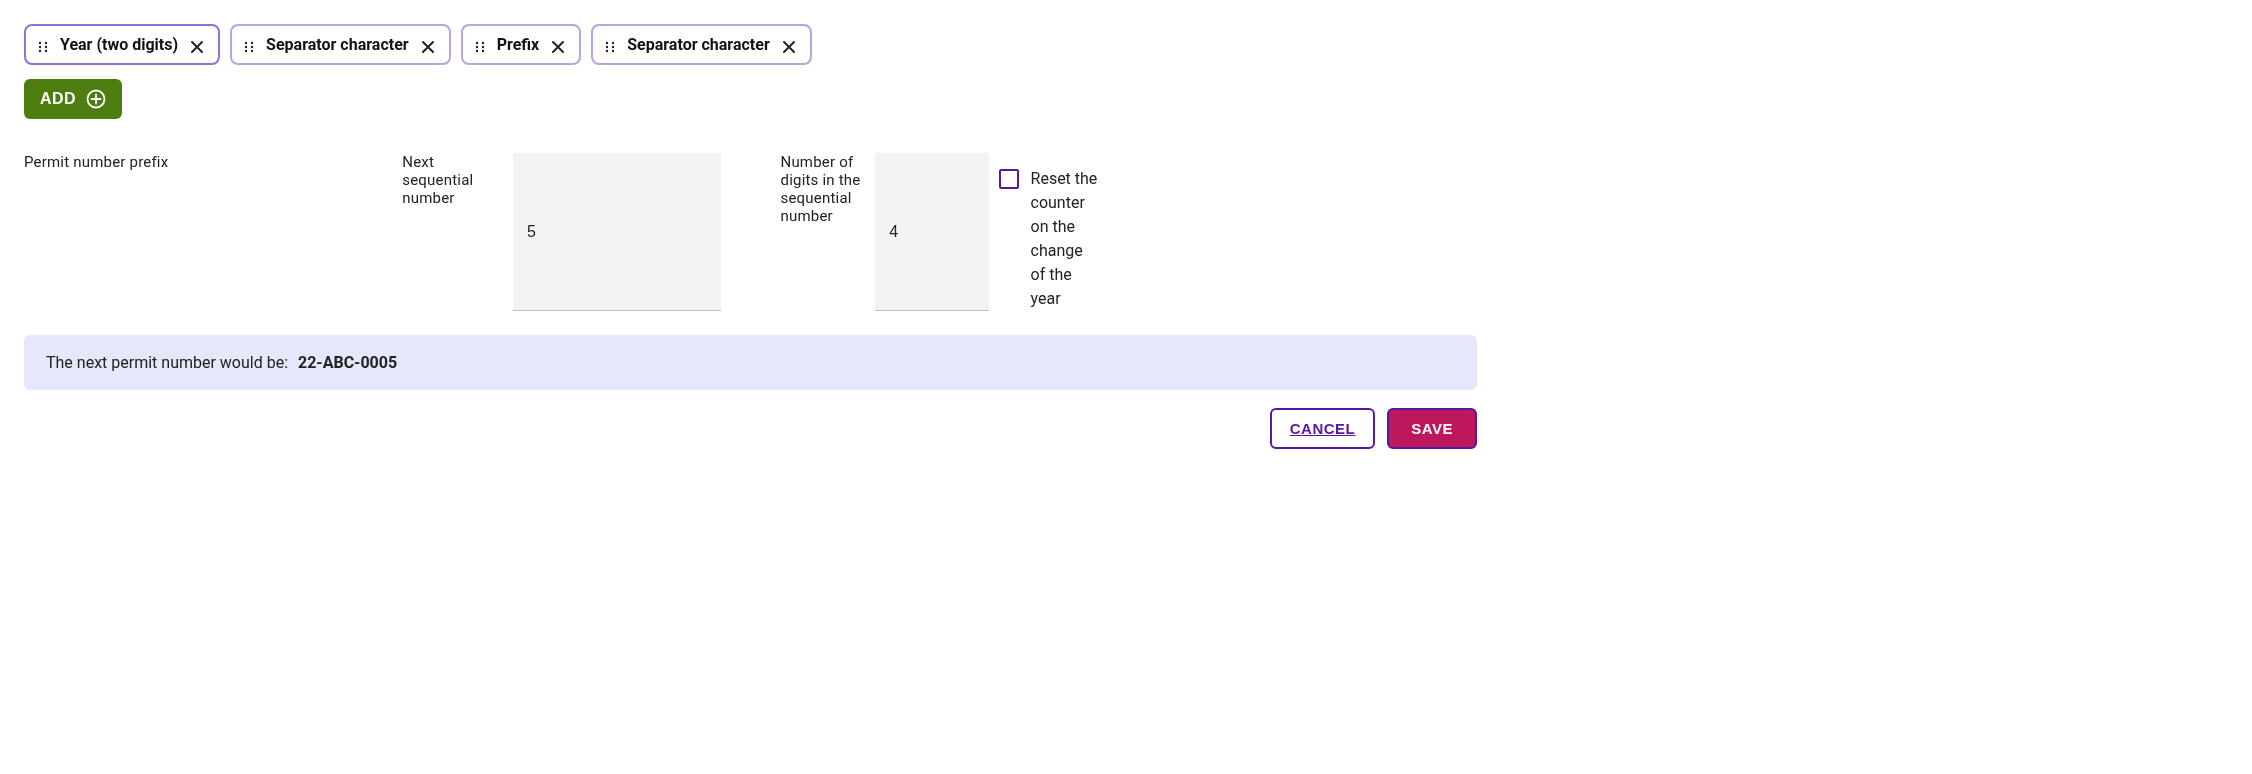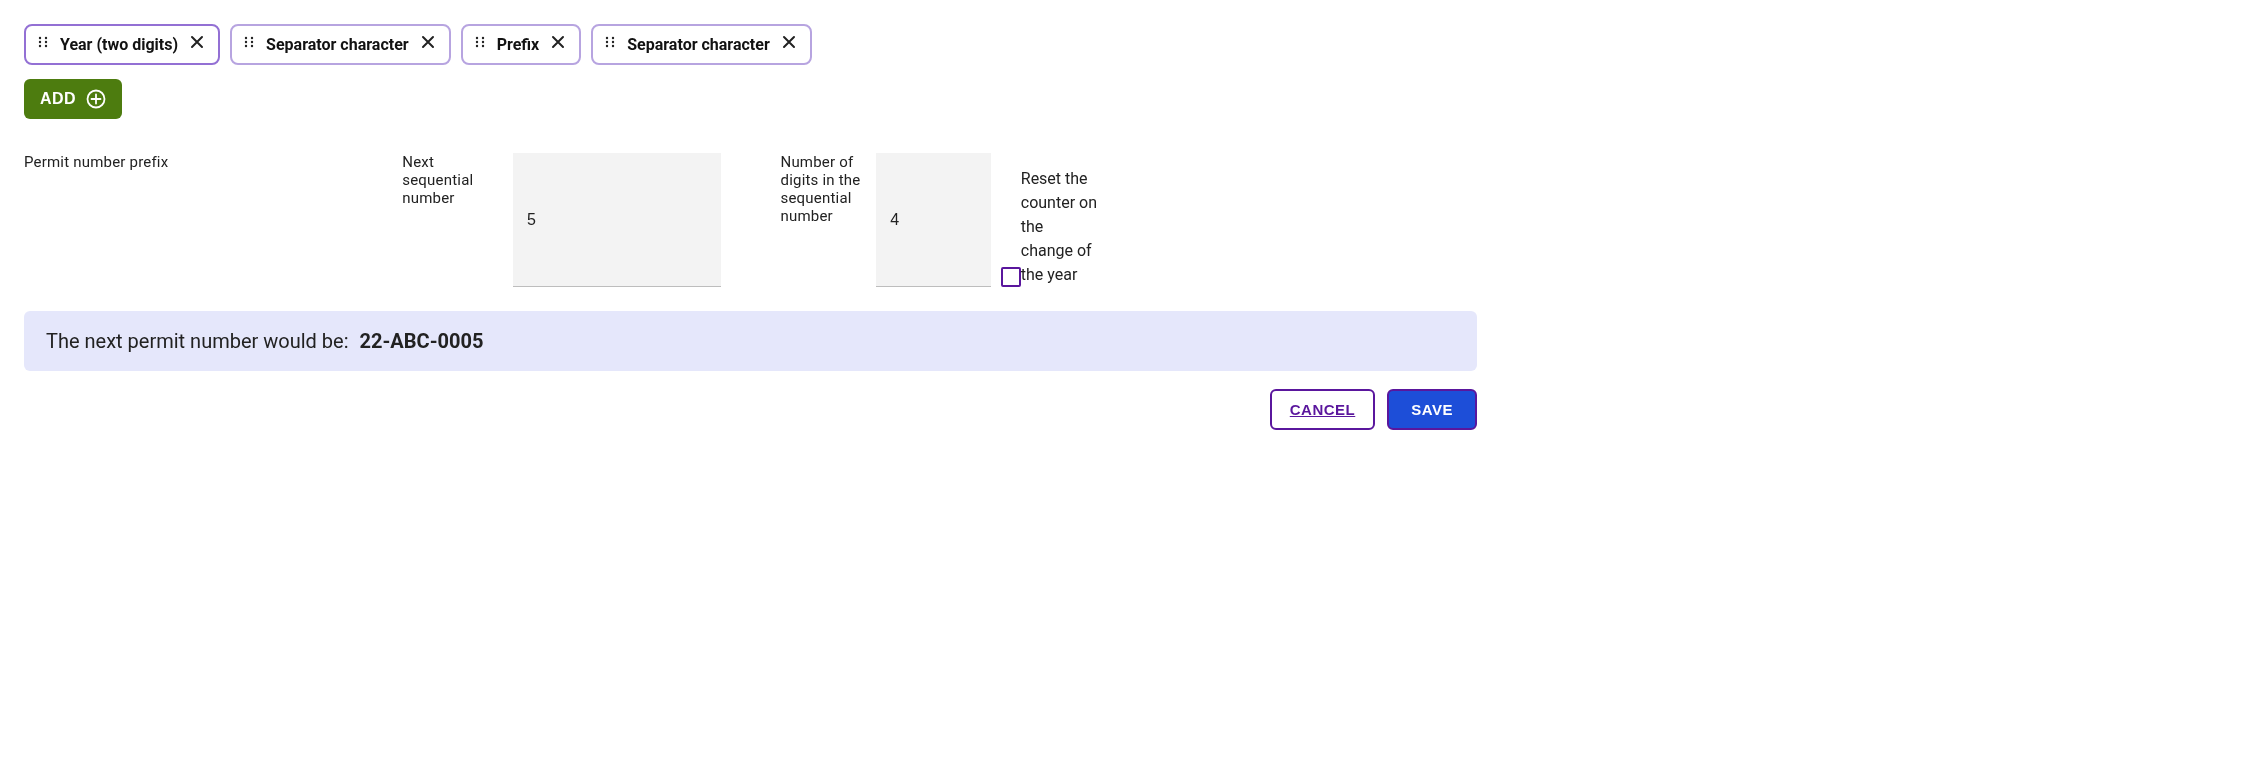--- a/index.html
+++ b/index.html
@@ -14,21 +14,21 @@
       width: 1501px; 
     }
     .chip-row {
       display: flex;
       flex-wrap: wrap;
       gap: 10px;
       margin-bottom: 14px;
     }
     .chip {
       display: inline-flex;
-      align-items: flex-start;
+      align-items: flex-end;
       border: 2px solid #b7a4e0;
       border-radius: 8px;
       padding: 9px 14px 9px 10px;
       background: #ffffff;
       gap: 10px;
     }
     .chip.selected {
       border-color: #9370d4;
     }
     .drag-handle {
@@ -93,21 +93,22 @@
       border-bottom: 1px solid #bdbdbd;
       padding: 14px 14px;
       font-size: 16px;
       color: #222;
       outline: none;
       width: 100%;
       max-width: 300px;
     }
     .checkbox-row {
       display: flex;
-      align-items: flex-end;
+      align-items: flex-start;
+      gap: 12px;
       margin-top: 14px;
       max-width: 340px;
     }
     .checkbox {
       width: 20px;
       height: 20px;
       border: 2px solid #5a169d;
       border-radius: 2px;
       background: #fff;
       flex-shrink: 0;
@@ -118,21 +119,21 @@
       font-size: 16px;
       color: #222;
       line-height: 1.5;
     }
     .preview-banner {
       background: #e5e7fb;
       border-radius: 6px;
       padding: 18px 22px;
       margin-top: 24px;
       margin-bottom: 18px;
-      font-size: 20px;
+      font-size: 16px;
       color: #222;
     }
     .preview-value {
       font-weight: 700;
       margin-left: 6px;
     }
     .actions-row {
       display: flex;
       justify-content: flex-end;
       gap: 12px;
@@ -144,21 +145,21 @@
       font-weight: 700;
       font-size: 15px;
       letter-spacing: 0.5px;
       padding: 10px 18px;
       border-radius: 6px;
       cursor: pointer;
       text-decoration: underline;
     }
     .btn-save {
       border: 2px solid #5a169d;
-      background: #1d4ed8;
+      background: #be185d;
       color: #fff;
       font-weight: 700;
       font-size: 15px;
       letter-spacing: 0.5px;
       padding: 10px 22px;
       border-radius: 6px;
       cursor: pointer;
     }
   </style>
 </head>

